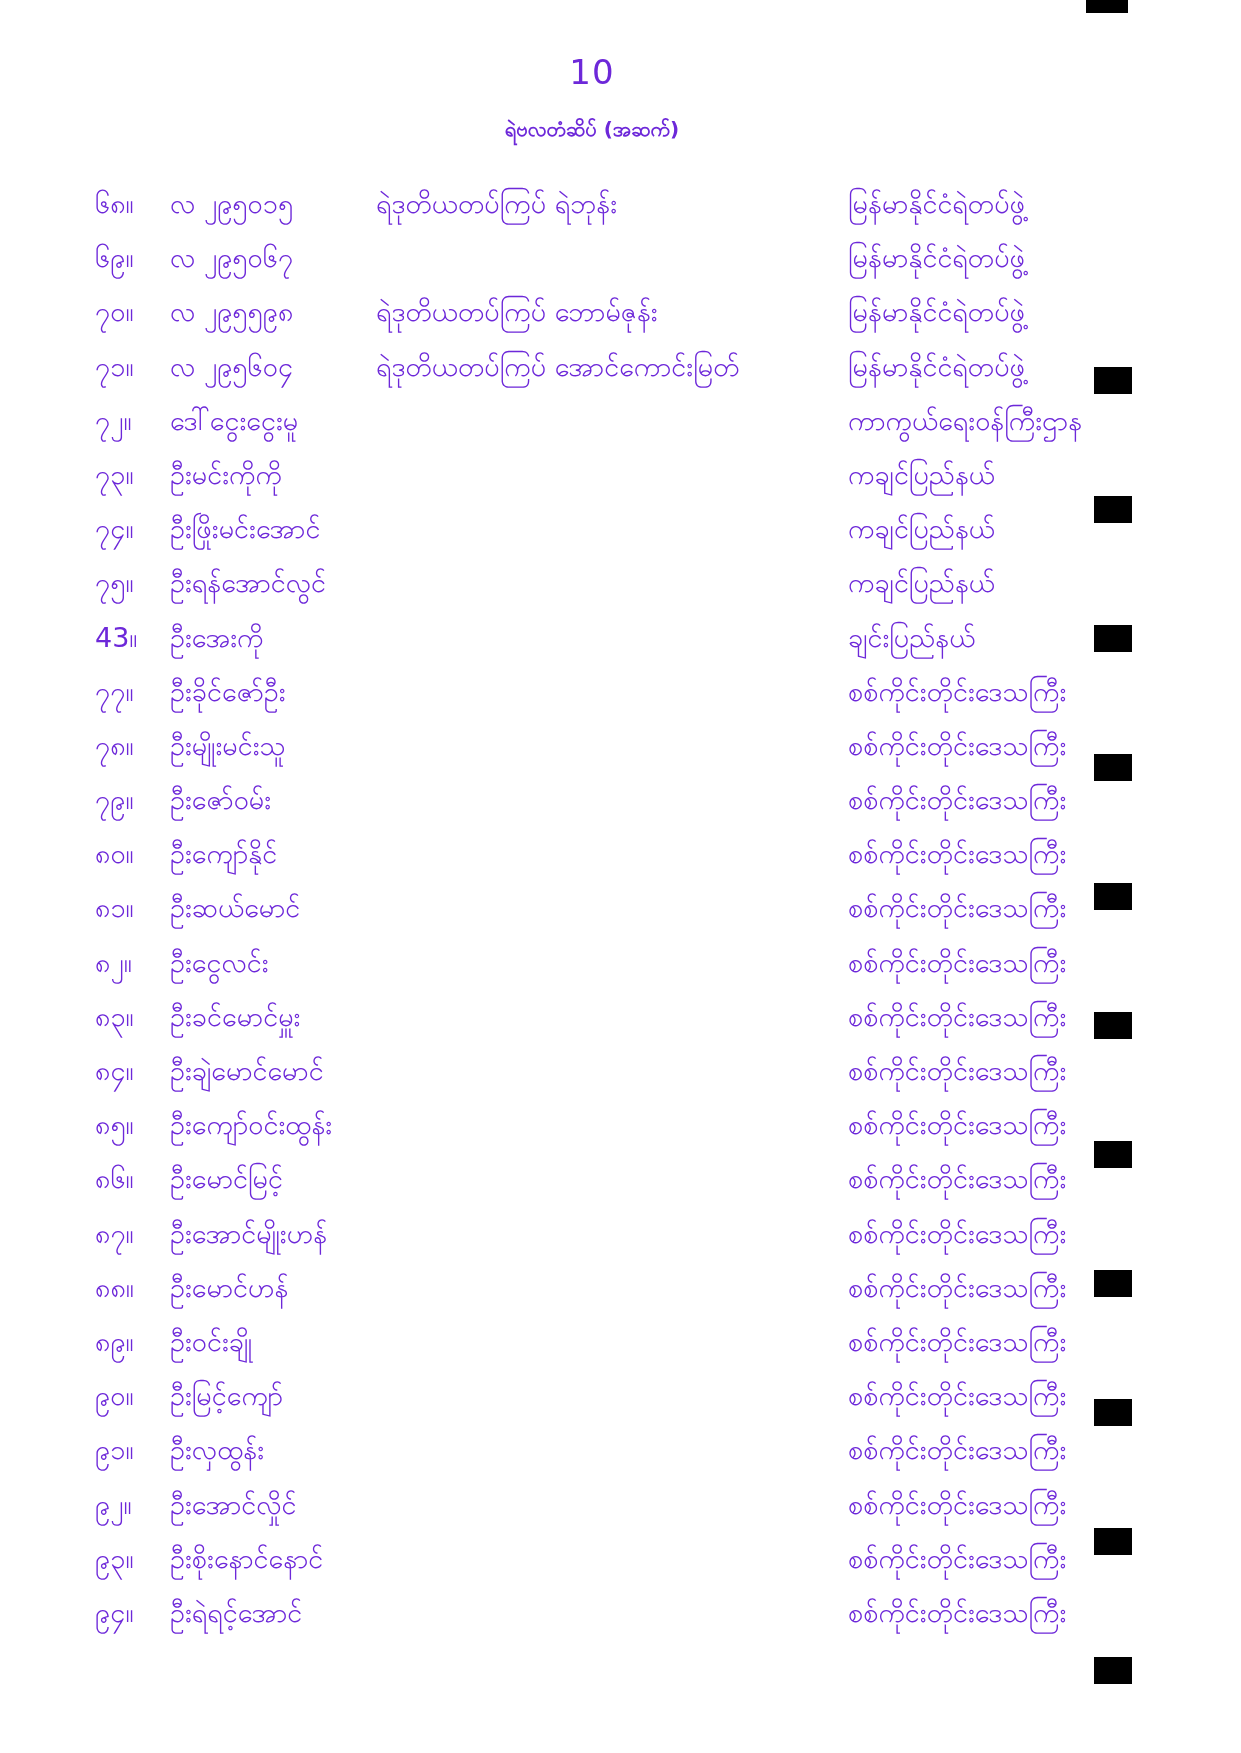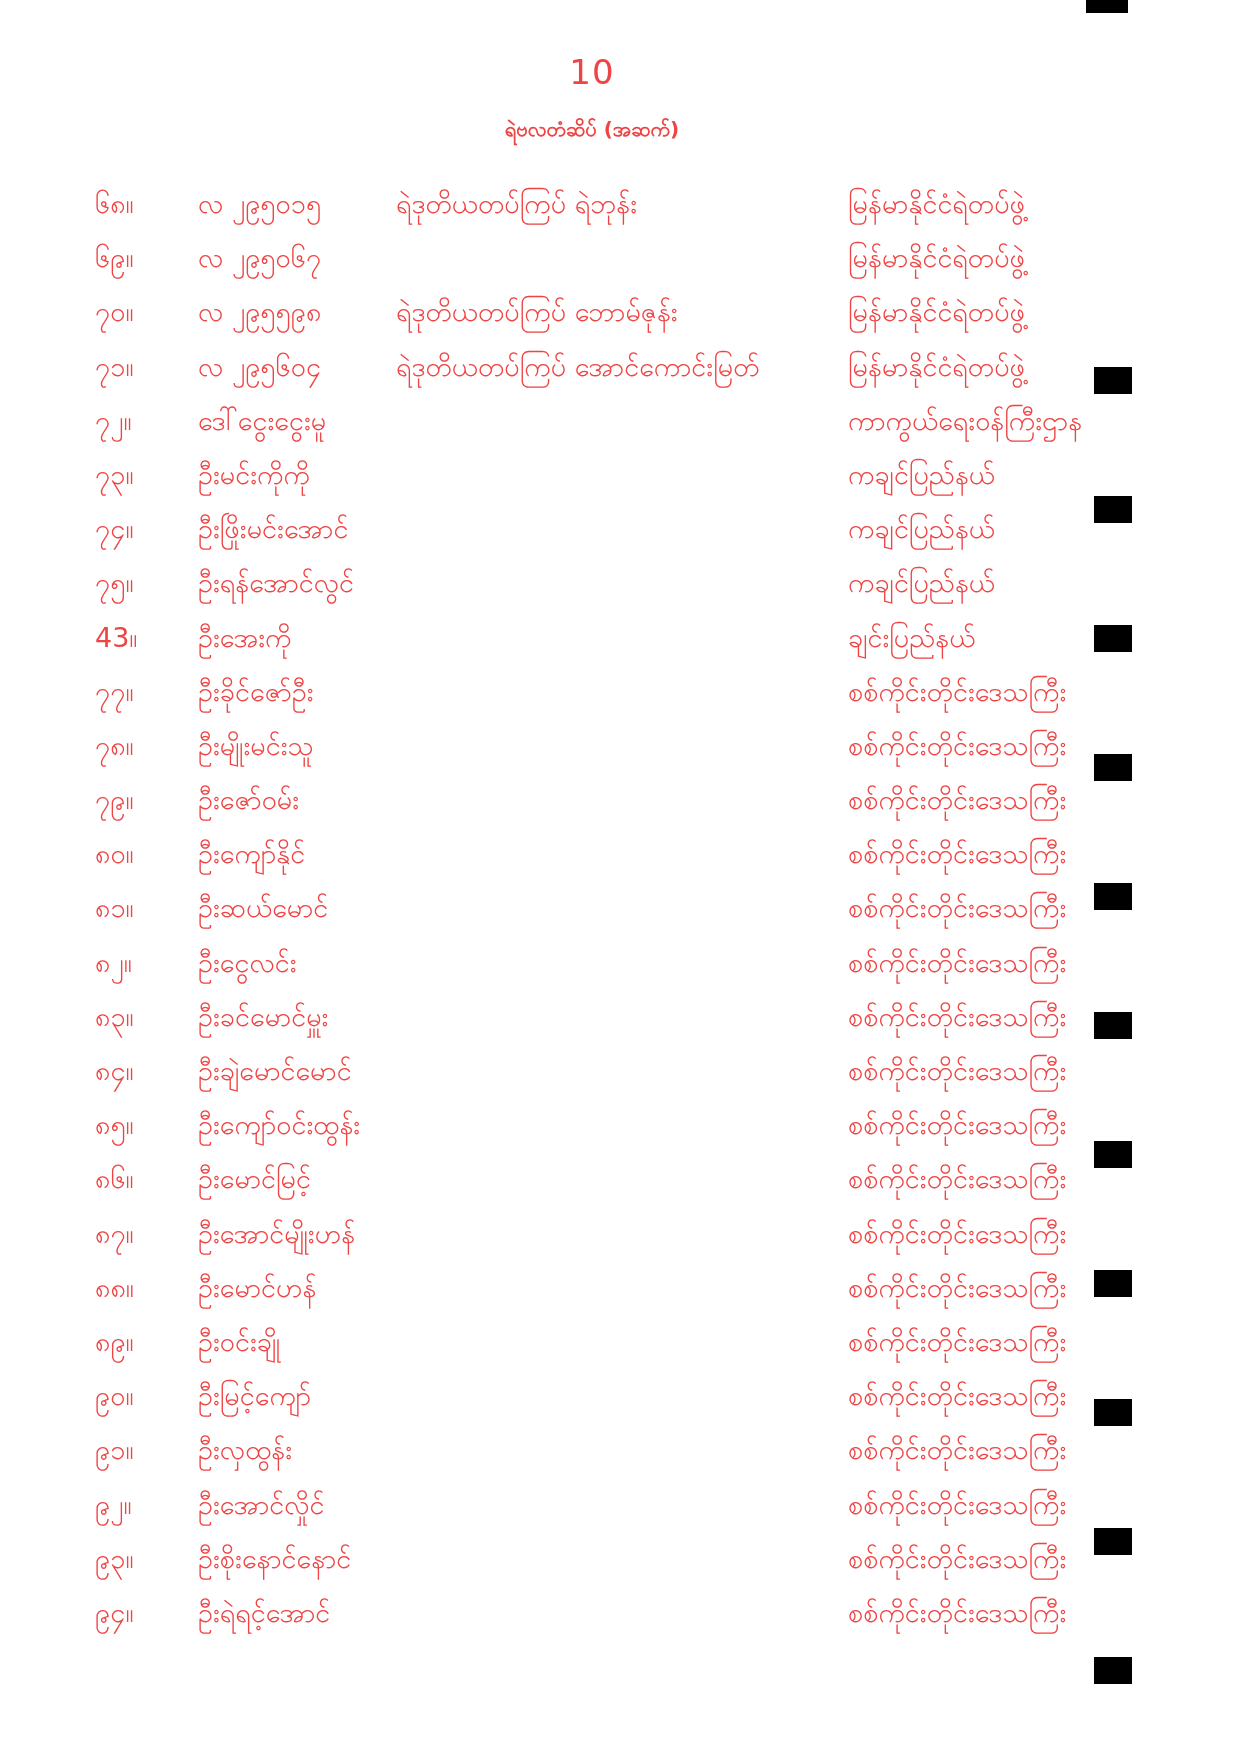--- a/index.html
+++ b/index.html
@@ -2,21 +2,21 @@
 <html><head>
 <meta charset="utf-8">
 <style>
   html, body { margin:0; padding:0; background:#e8e8e8; }
   .page {
     position:relative;
     width:1241px; height:1753px;
     background:#ffffff;
     overflow:hidden;
     font-family:"DejaVu Sans", sans-serif;
-    color:#ef4444;
+    color:#6d28d9;
   }
   .page-number {
     position:absolute; top:52px; left:0; width:1184px;
     text-align:center; font-size:34px; letter-spacing:1px;
   }
   .doc-title {
     position:absolute; top:116px; left:0; width:1184px;
     text-align:center; font-size:20px; font-weight:bold;
   }
   .roster {
@@ -24,22 +24,22 @@
   }
   .roster-row {
     position:relative; height:54.2px; width:1110px;
   }
   .cell {
     position:absolute; top:6px;
     font-size:27px; line-height:1.35;
     white-space:nowrap;
   }
   .cell-no   { left:95px;  }
-  .cell-c2   { left:170px;margin-left:28px; }
-  .cell-c3   { left:396px; }
+  .cell-c2   { left:170px; }
+  .cell-c3   { left:376px; }
   .cell-c4   { left:848px;text-align:right; }
   .scan-mark {
     position:absolute; background:#000;
   }
 </style>
 </head>
 <body>
 
 <div class="page">
 

